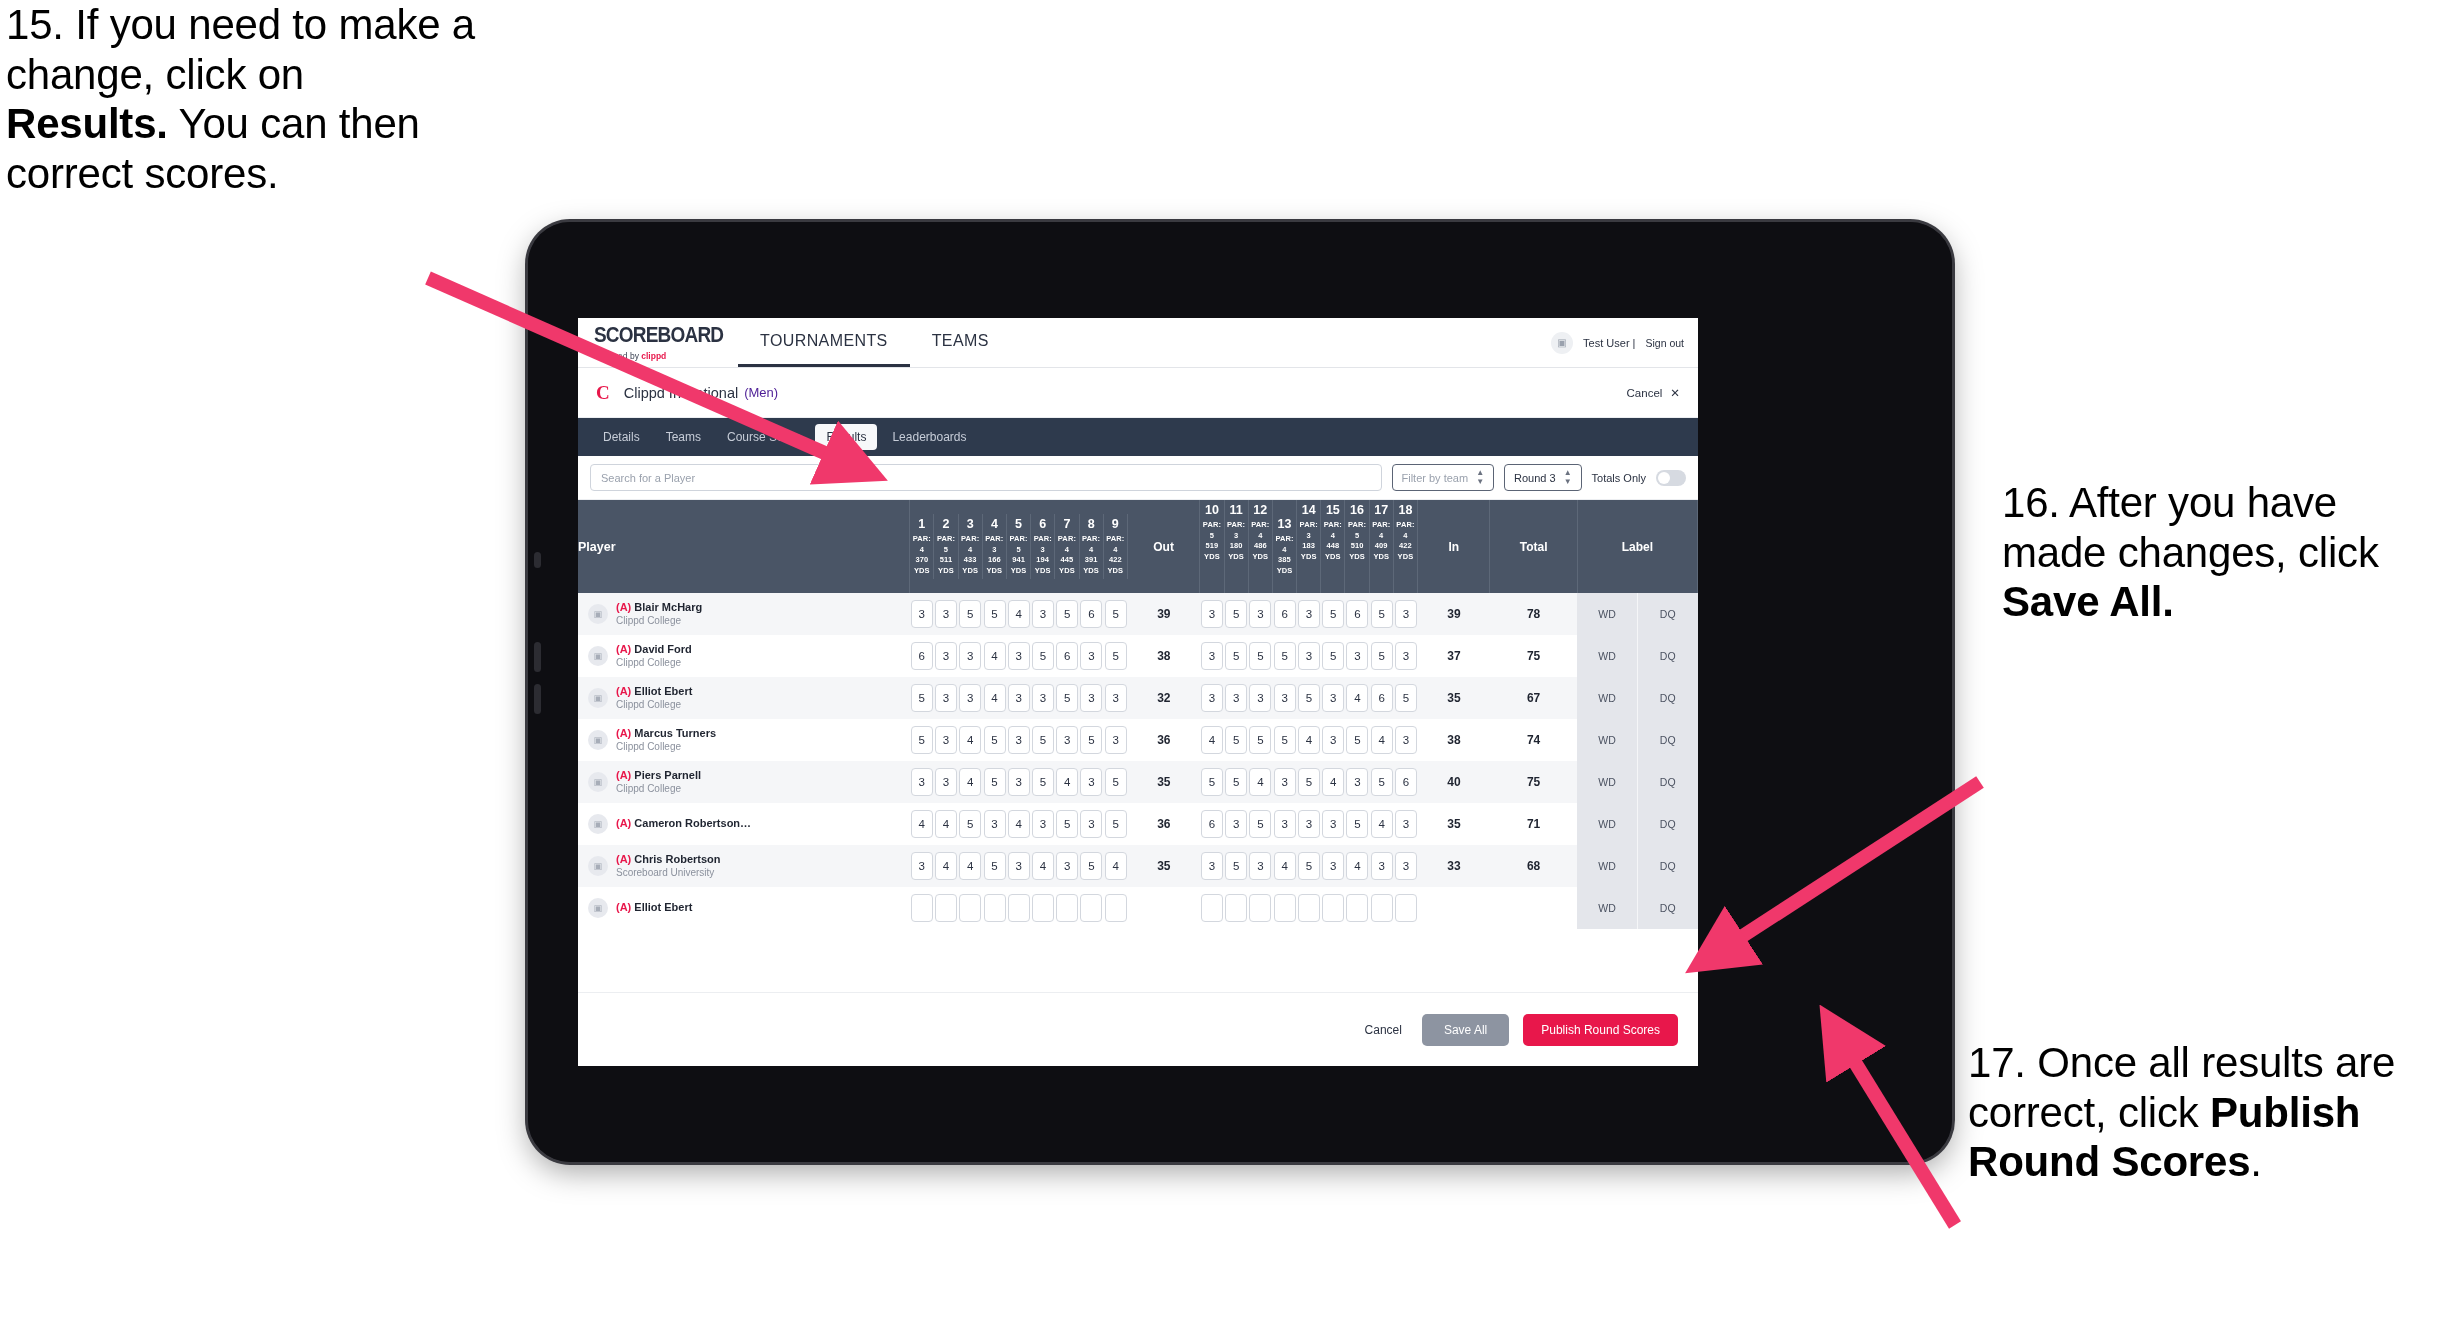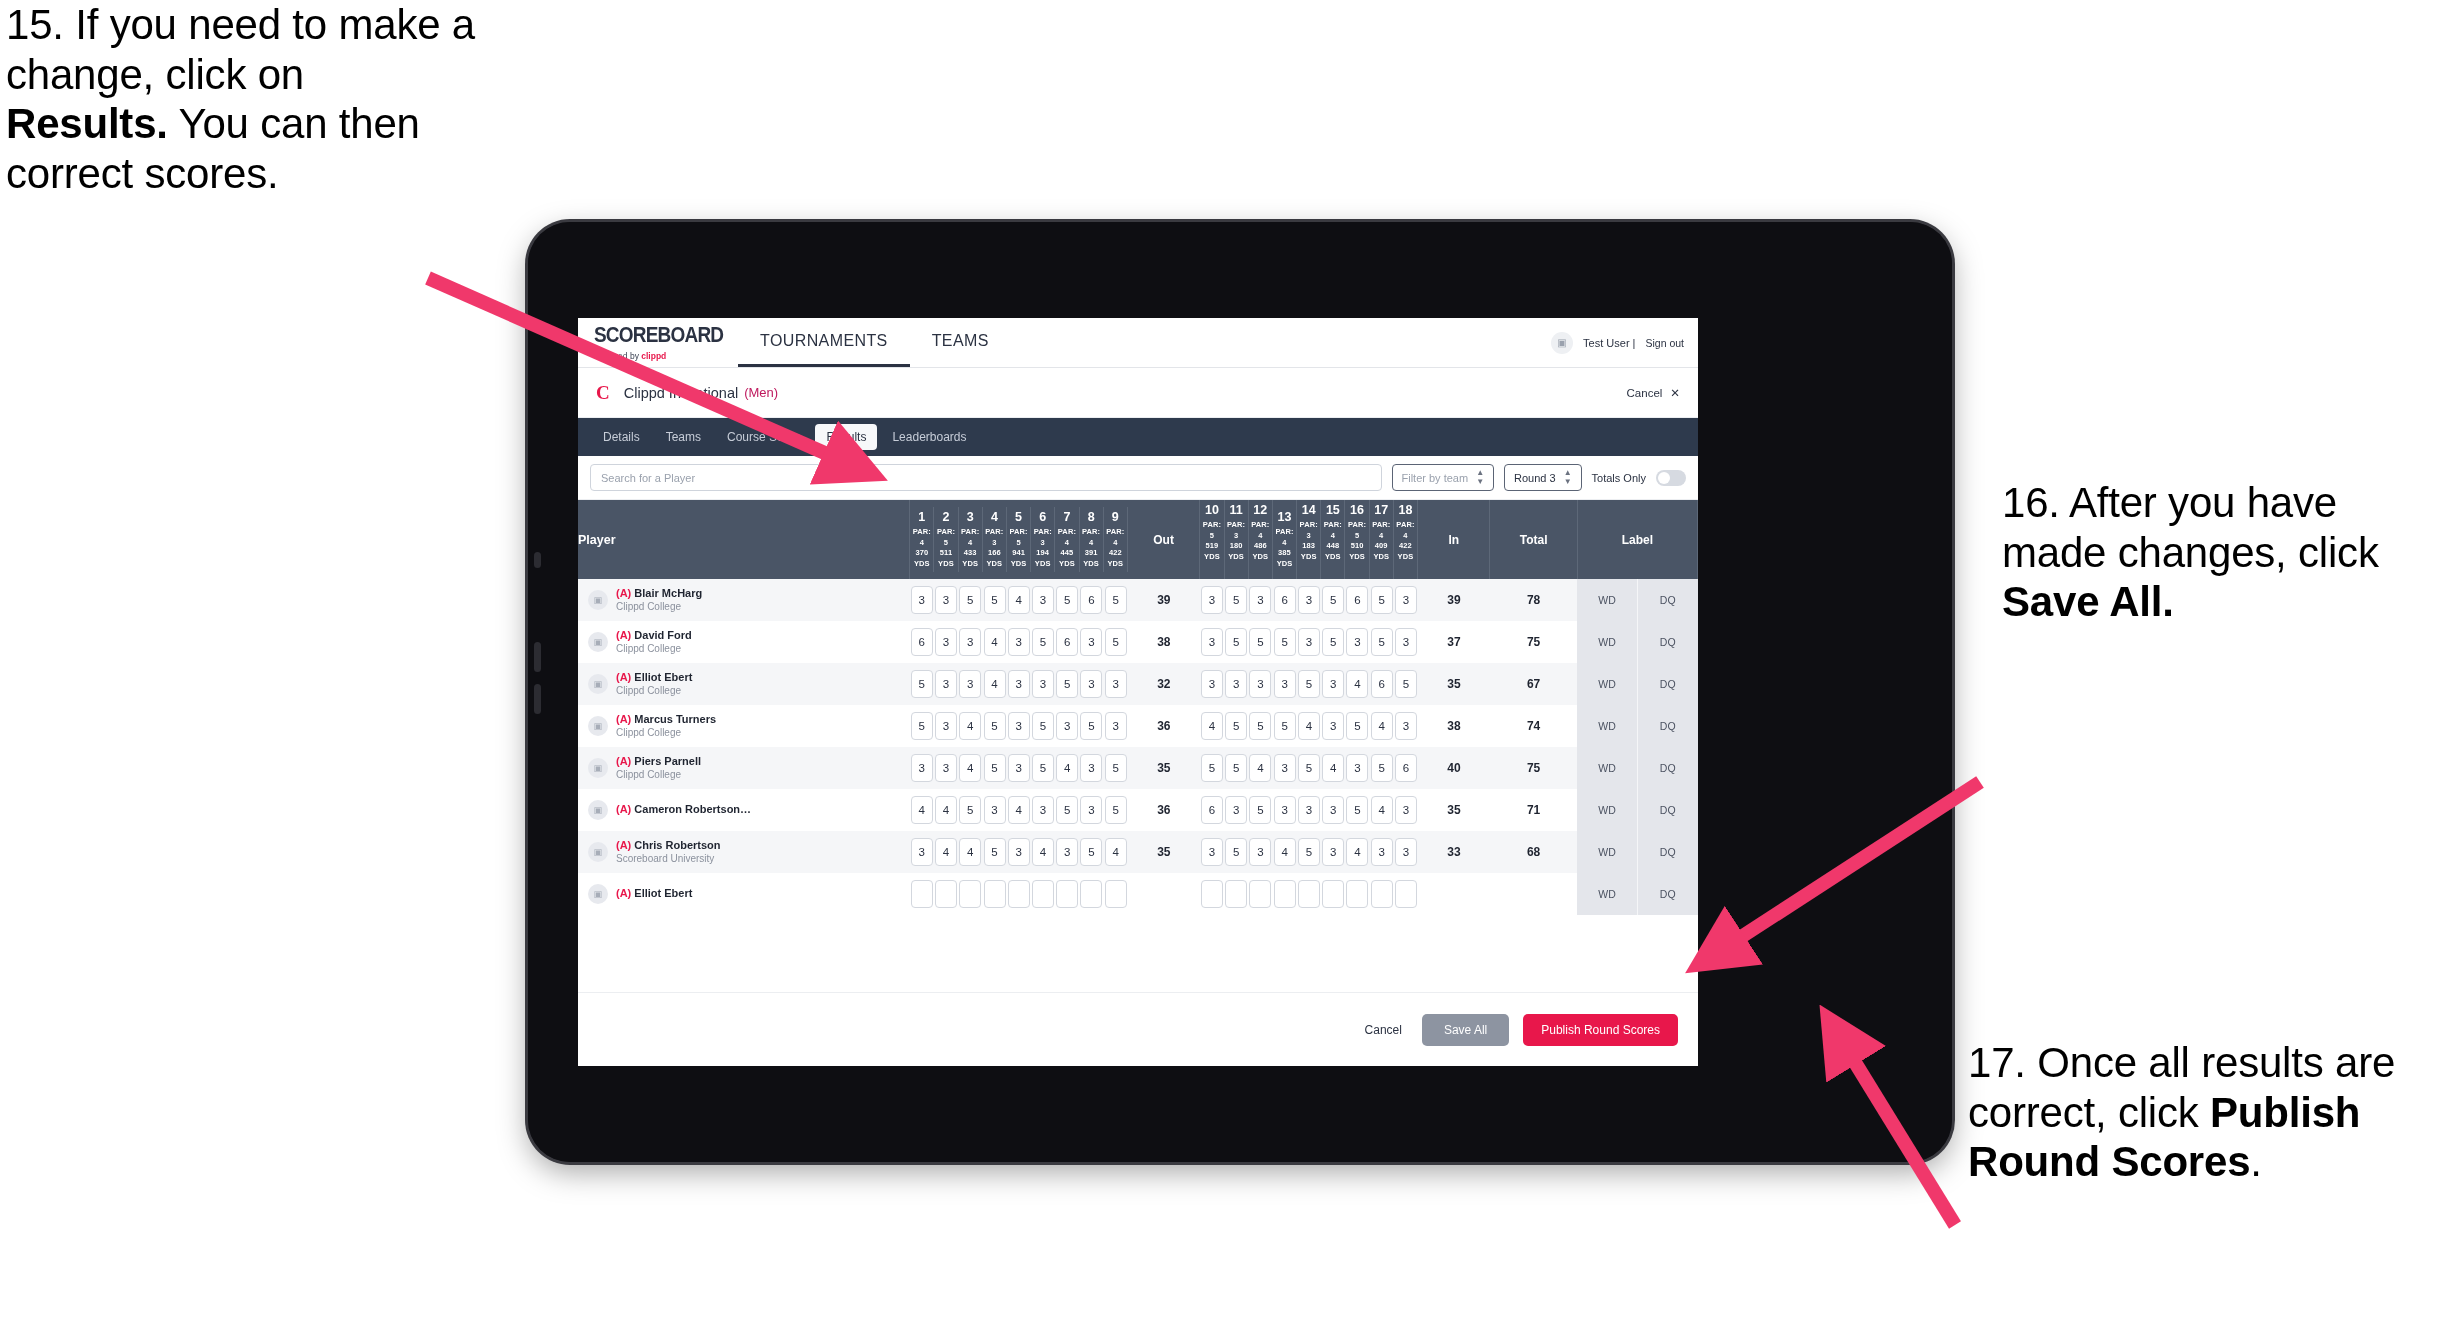--- a/index.html
+++ b/index.html
@@ -77,21 +77,21 @@
   .topright-text { font-size:11px; color:#2b3242; }
   .topright-link { font-size:10.5px; color:#2b3242; cursor:pointer; }
 
   
   .title-bar {
     height:50px; display:flex; align-items:center; padding:0 18px;
     background:#fff; border-bottom:1px solid #eceef1;
   }
   .c-logo { font-size:19px; font-weight:700; color:#e8174b; margin-right:14px; font-family:"Liberation Serif", serif; }
   .t-name { font-size:14.5px; color:#2b3242; font-weight:500; }
-  .t-gender { font-size:13px; color:#be185d; margin-left:6px; }
+  .t-gender { font-size:13px; color:#4c1d95; margin-left:6px; }
   .cancel-x { margin-left:auto; display:flex; align-items:center; gap:8px; font-size:11.5px; color:#2b3242; cursor:pointer; }
 
   
   .tabstrip {
     height:38px; background:#2e3a4d; display:flex; align-items:center; padding:0 14px; gap:4px;
   }
   .tab {
     font-size:12px; color:#c7cdd8; padding:6px 11px; border-radius:4px; cursor:pointer;
   }
   .tab.active { background:#f7f8fa; color:#2b3242; font-weight:500; }
@@ -316,21 +316,21 @@
                     <div style="width: 37px; border-right: 1px solid rgb(93, 104, 120); padding: 3px 0px;">
                       <div class="hole-num">11</div>
                       <div class="hole-par">PAR: 3</div>
                       <div class="hole-yds">180 YDS</div>
                     </div>
                     <div style="width: 37px; border-right: 1px solid rgb(93, 104, 120); padding: 3px 0px;">
                       <div class="hole-num">12</div>
                       <div class="hole-par">PAR: 4</div>
                       <div class="hole-yds">486 YDS</div>
                     </div>
-                    <div style="width: 37px; border-right: 1px solid rgb(93, 104, 120); padding: 10px 0px;">
+                    <div style="width: 37px; border-right: 1px solid rgb(93, 104, 120); padding: 17px 0px;">
                       <div class="hole-num">13</div>
                       <div class="hole-par">PAR: 4</div>
                       <div class="hole-yds">385 YDS</div>
                     </div>
                     <div style="width: 37px; border-right: 1px solid rgb(93, 104, 120); padding: 3px 0px;">
                       <div class="hole-num">14</div>
                       <div class="hole-par">PAR: 3</div>
                       <div class="hole-yds">183 YDS</div>
                     </div>
                     <div style="width: 37px; border-right: 1px solid rgb(93, 104, 120); padding: 3px 0px;">

